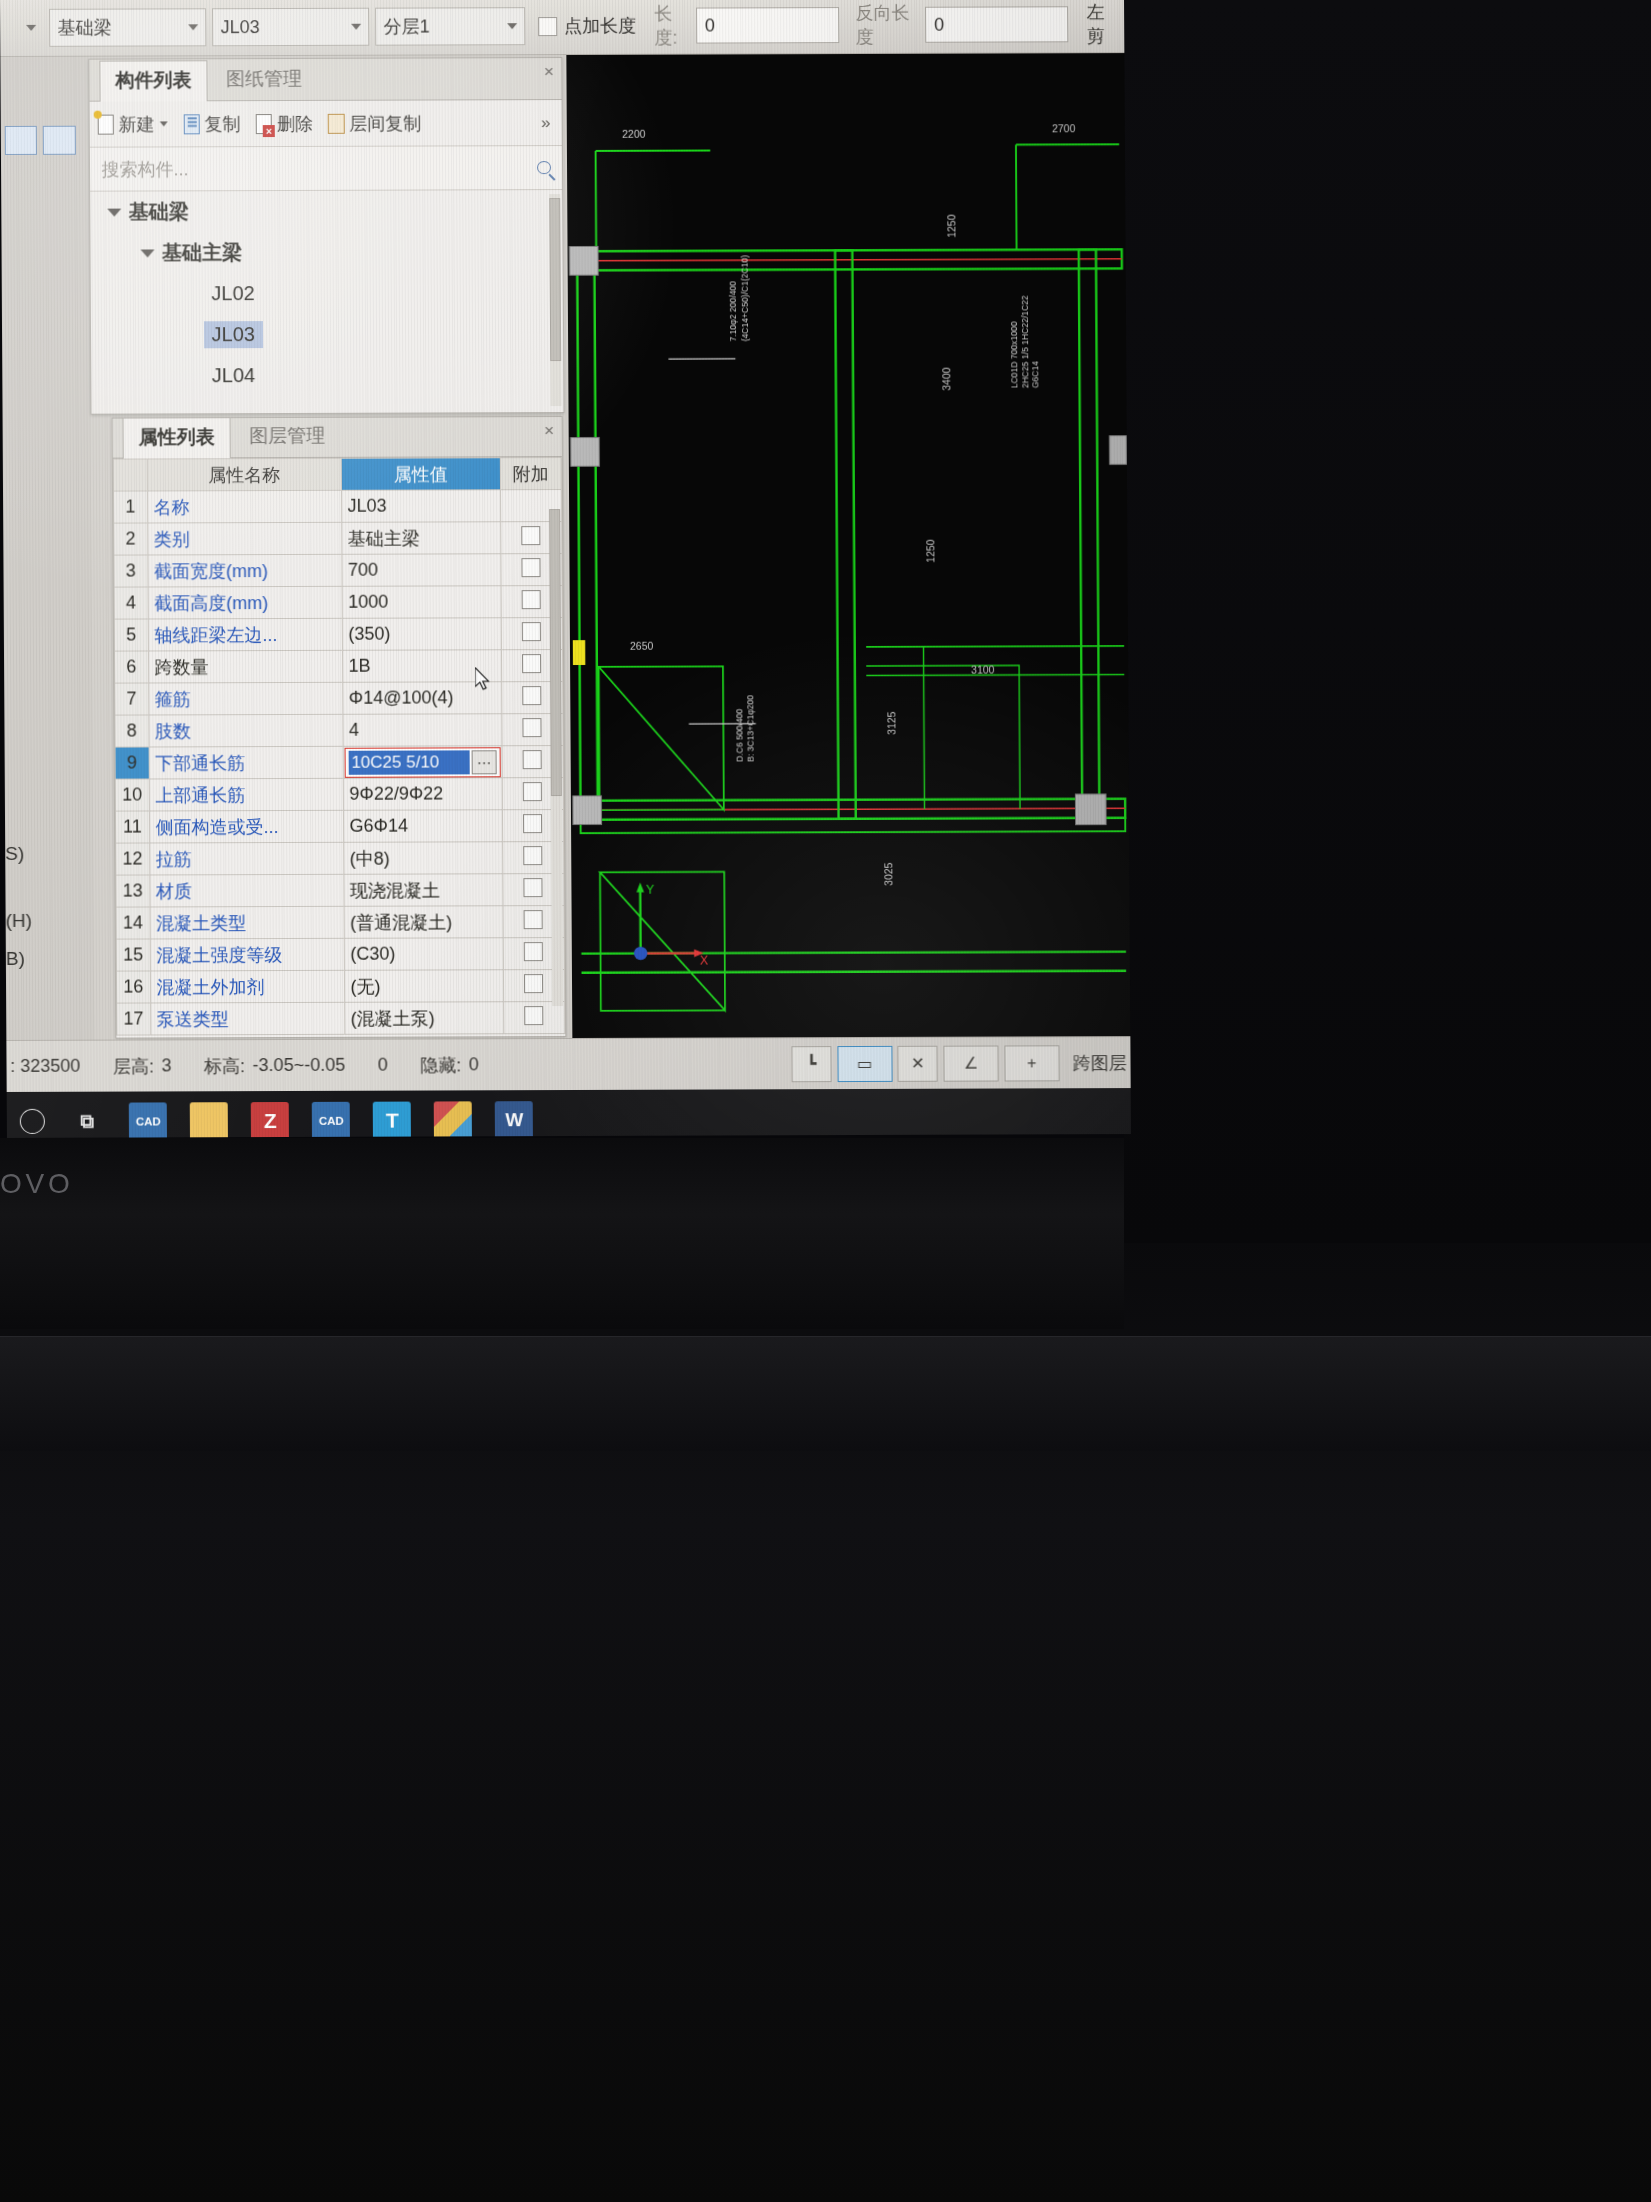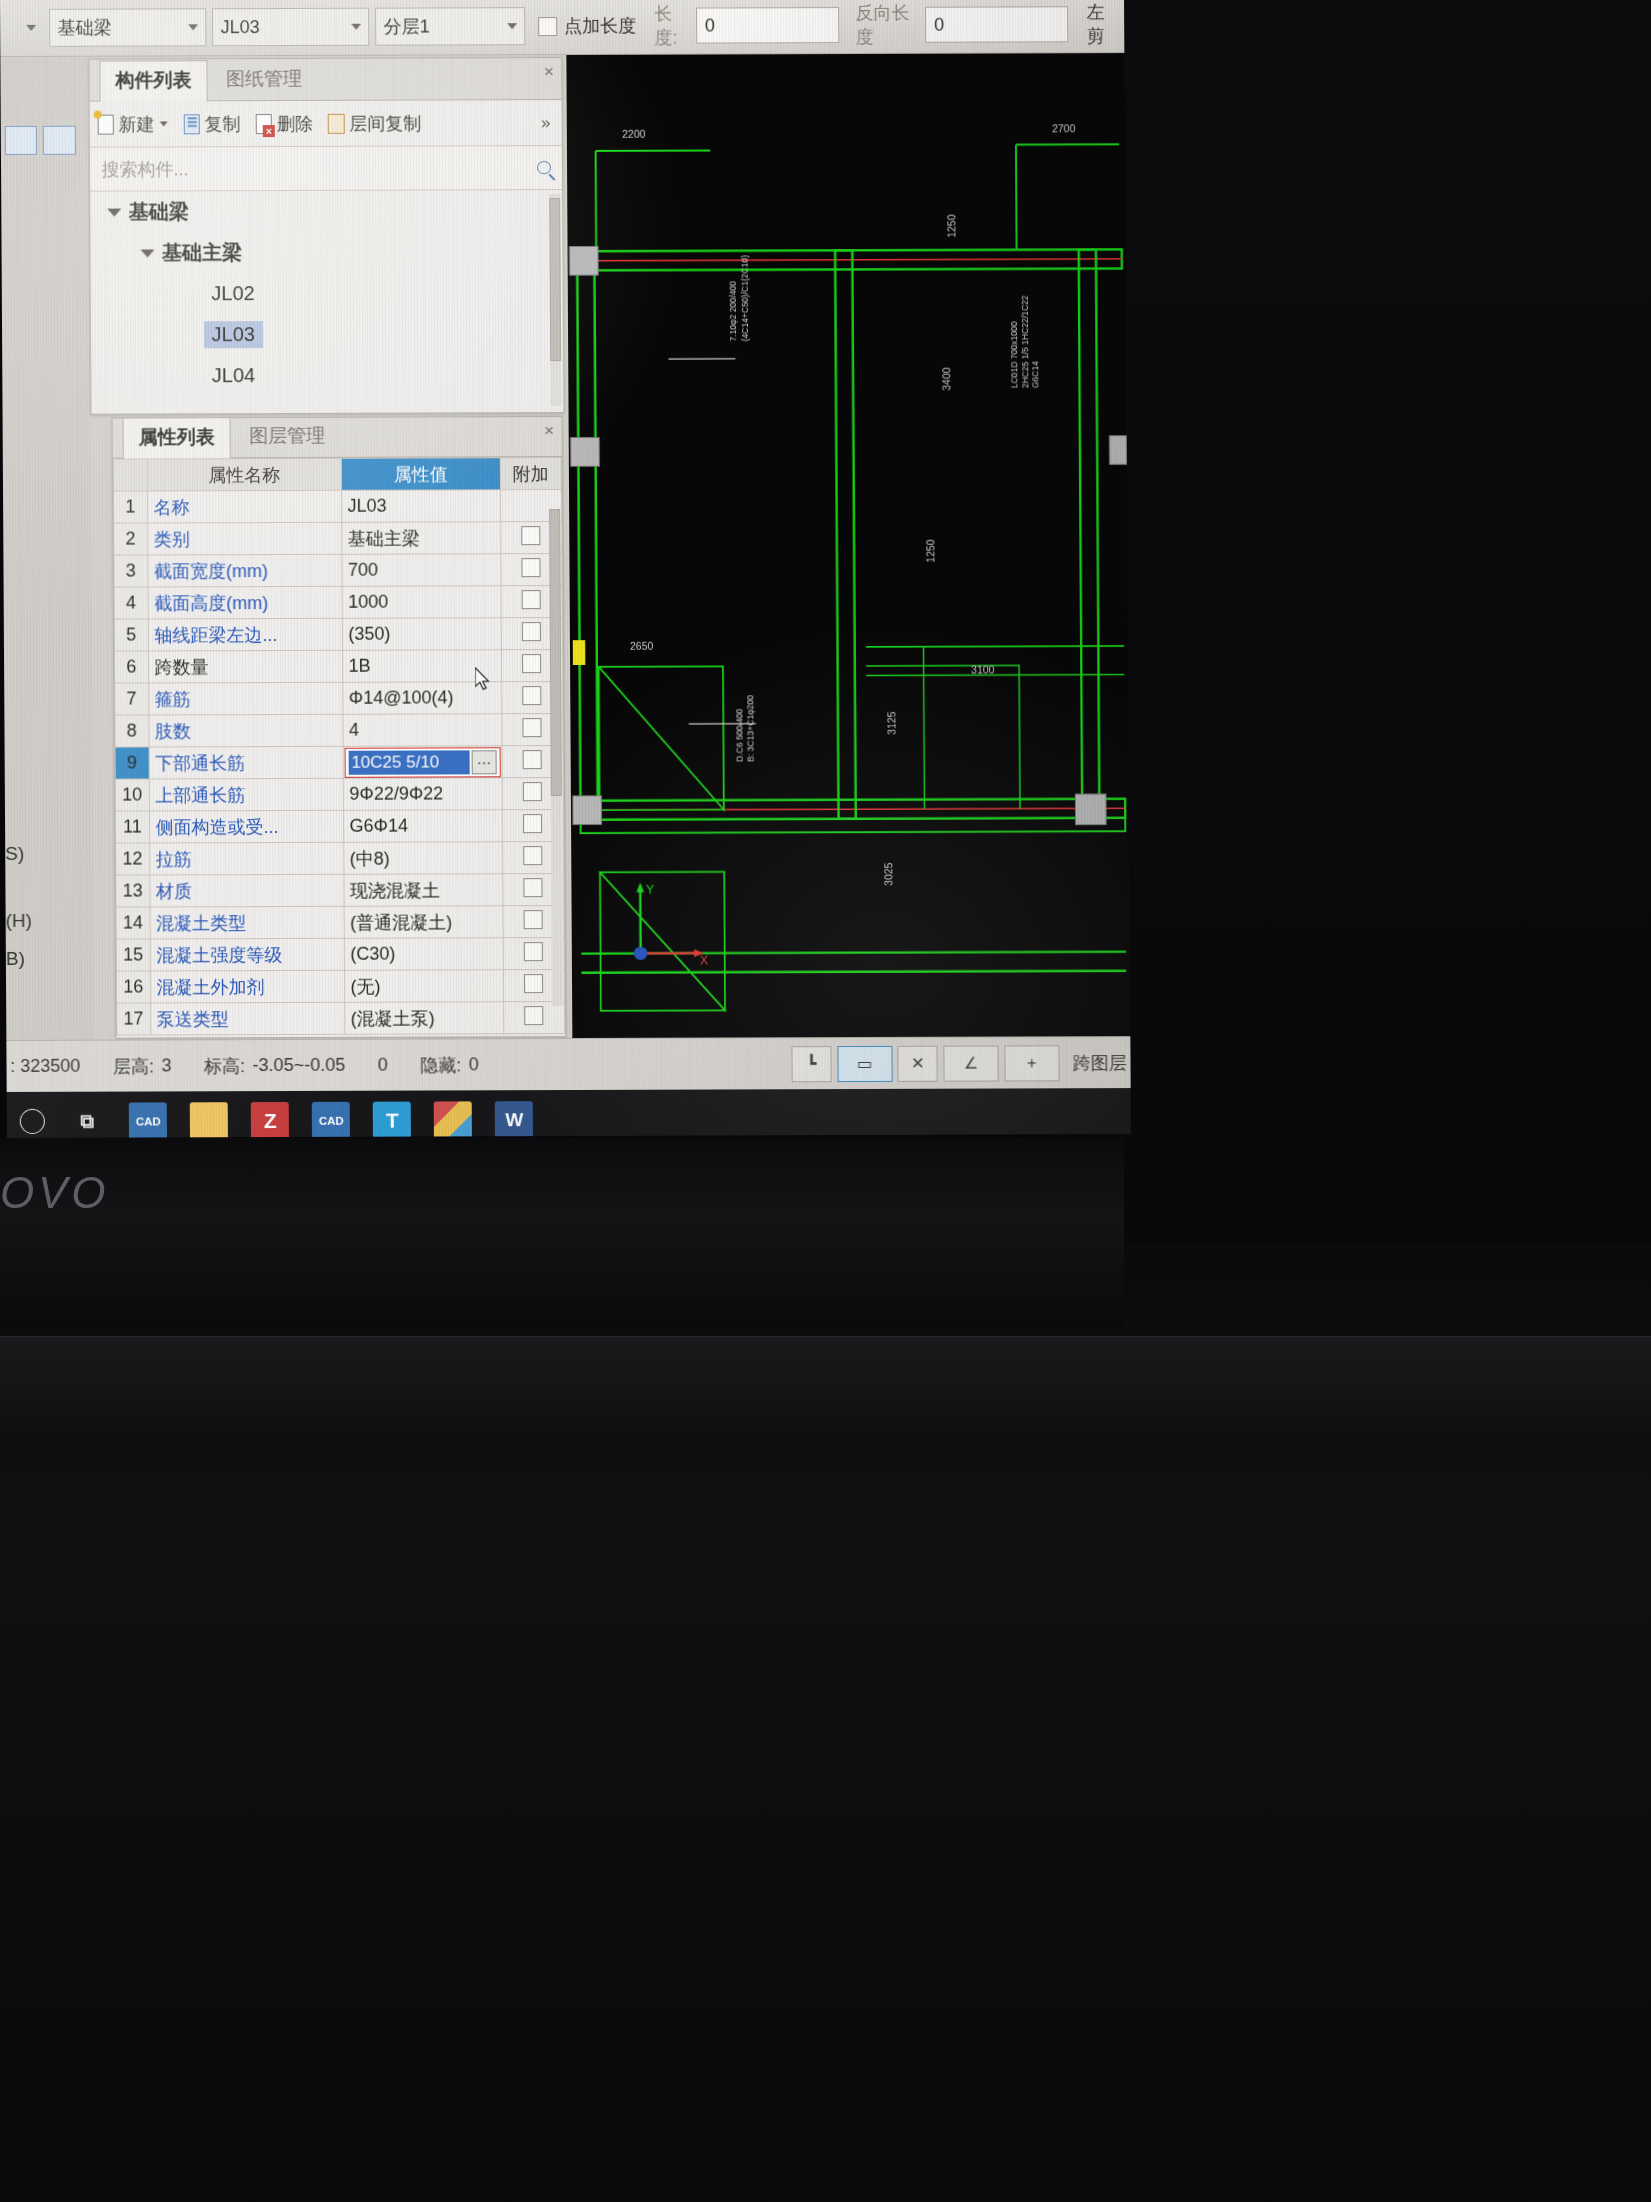--- a/index.html
+++ b/index.html
@@ -298,23 +298,22 @@
     height: 2.9px; background: #7ea8d8;
   }
 
   
   #bezel {
     position: absolute; left: 0; top: 1138px; width: 1124px; height: 191px;
     background: linear-gradient(#0b0b0d 0%, #141416 40%, #0a0a0c 100%);
   }
   #brand {
     position: absolute; left: 0; top: 1168px;
-    font-size: 44px; letter-spacing: 3.8px; color: #5e5e62;
+    font-size: 28px; letter-spacing: 3.8px; color: #5e5e62;
     font-family: "Liberation Sans", sans-serif;
-    font-style: italic;
   }
   #deskdark {
     position: absolute; left: 0; top: 1233px; width: 1652px; height: 969px;
     background: linear-gradient(180deg,#0a0a0c 0%, #101013 30%, #090909 100%);
   }
   #deskband {
     position: absolute; left: 0; top: 1336px; width: 1652px; height: 115px;
     background: linear-gradient(180deg,#1a1a1d,#0d0d10);
     border-top: 1px solid #26262a;
   }

